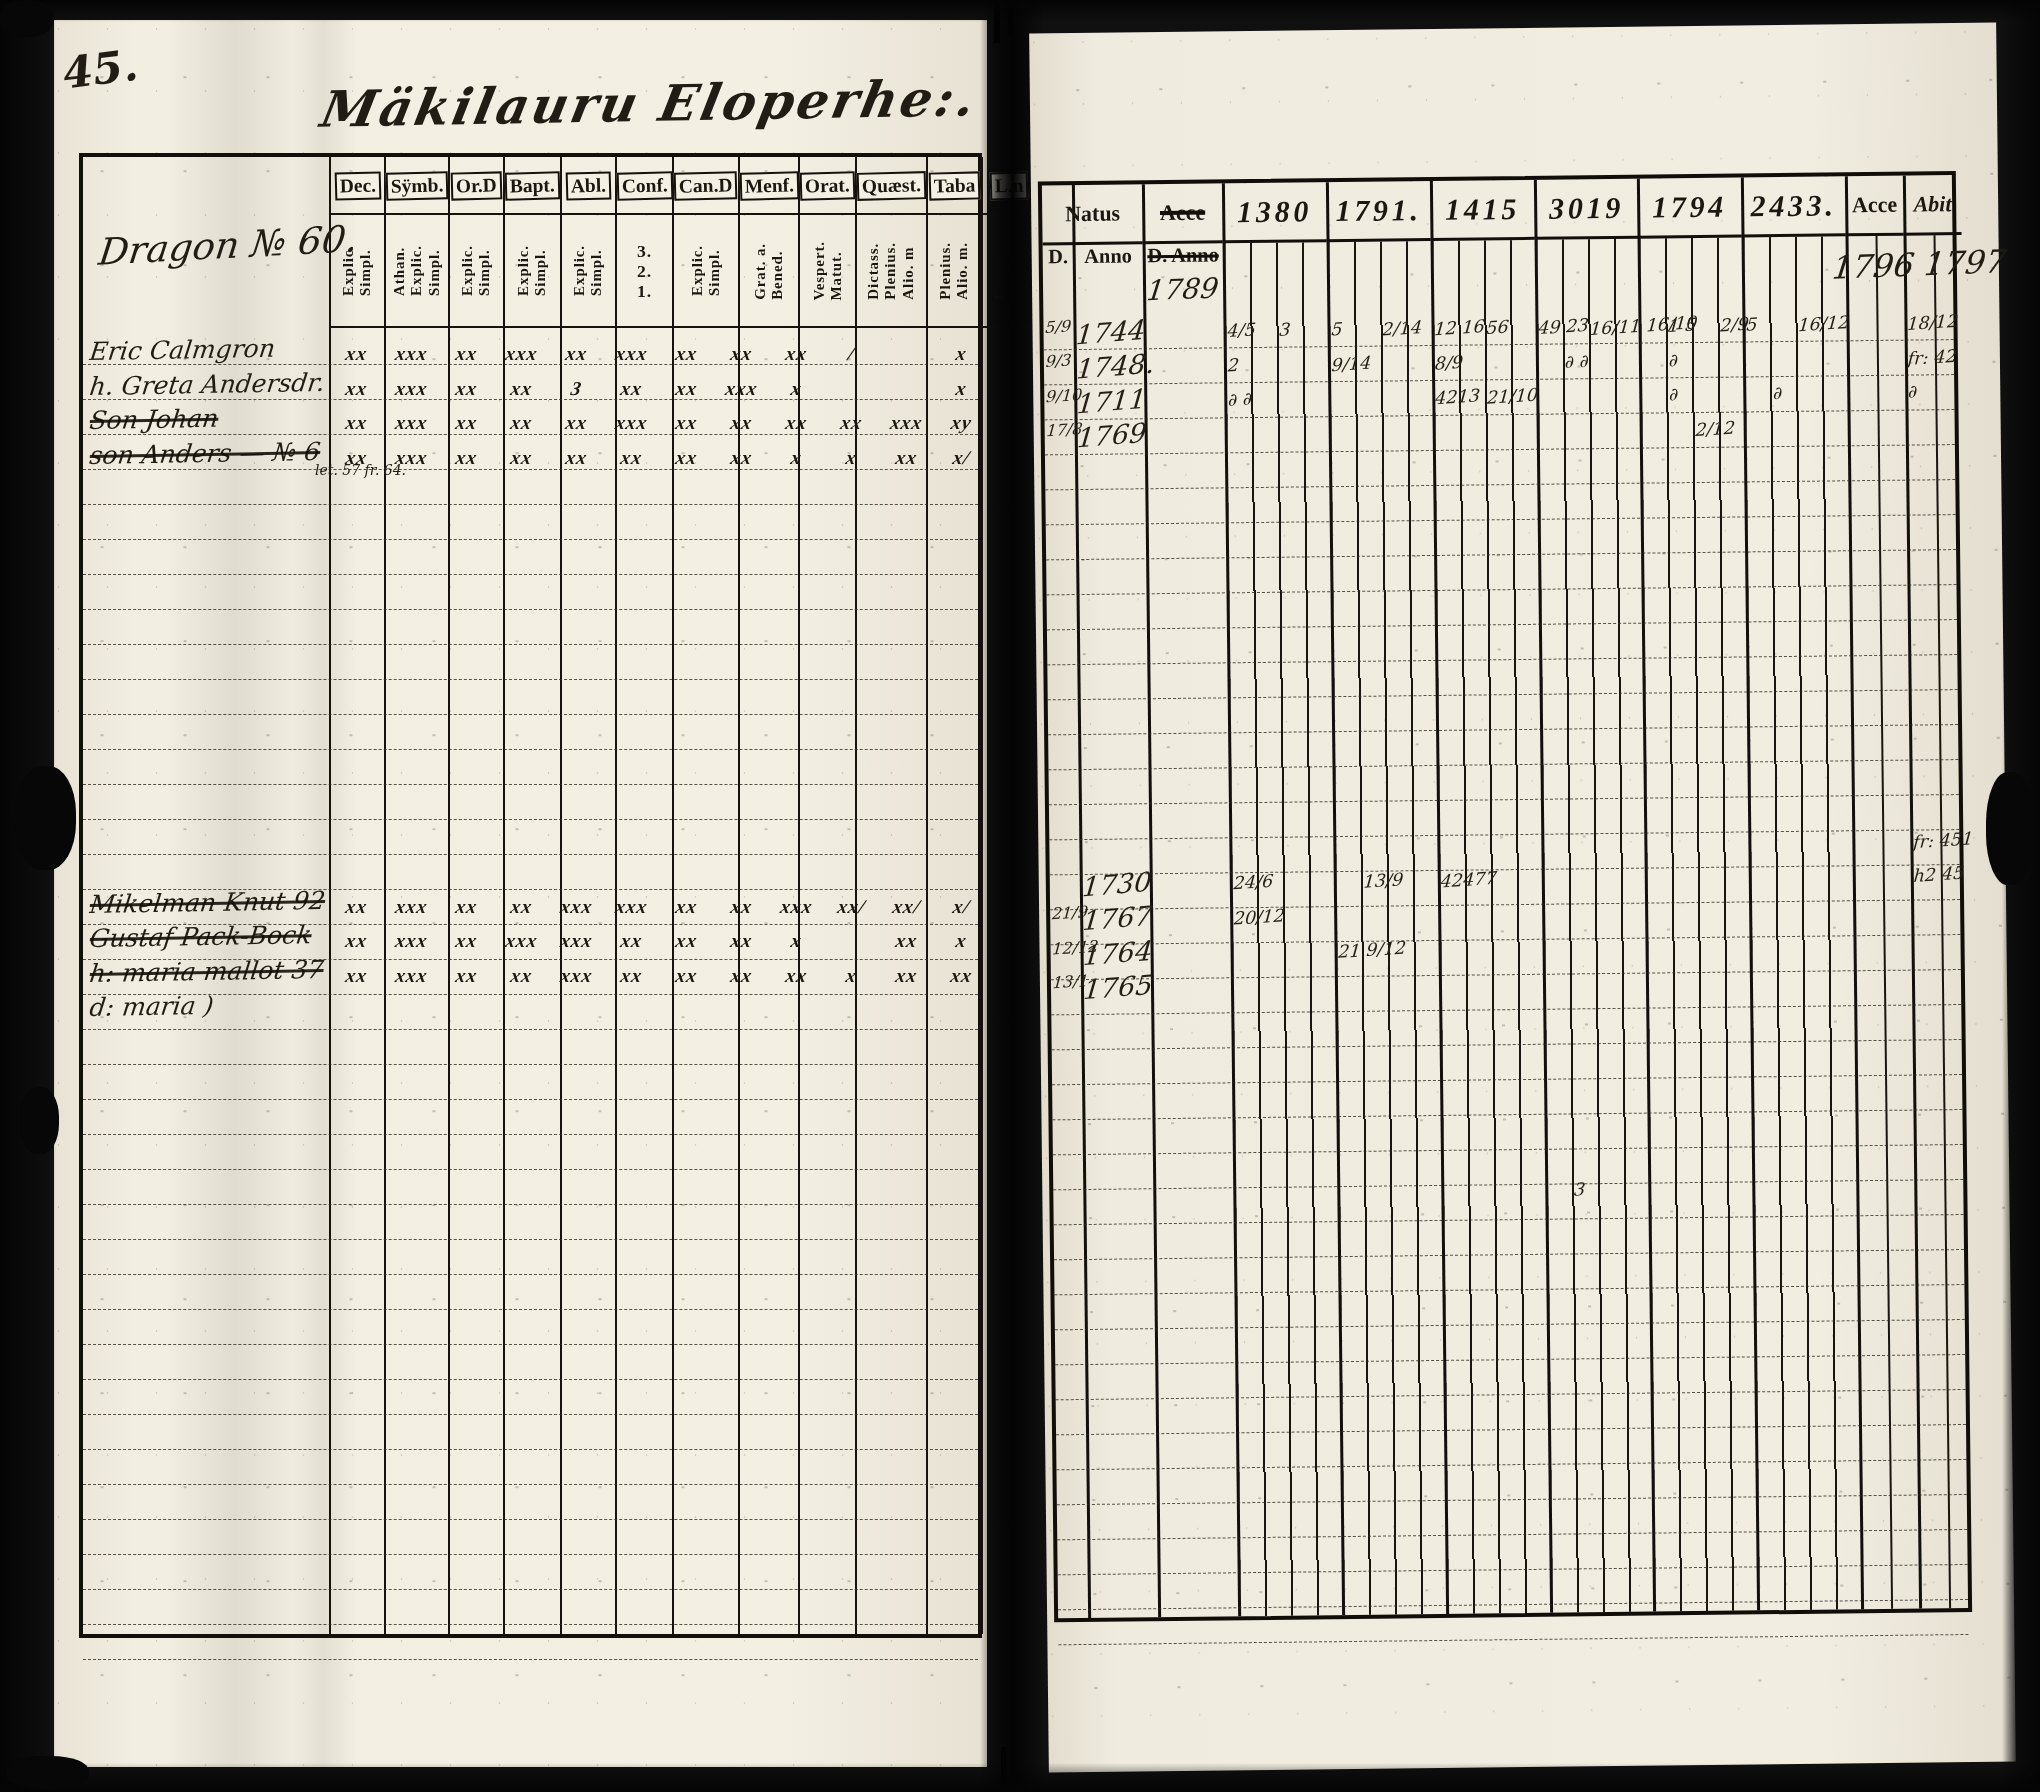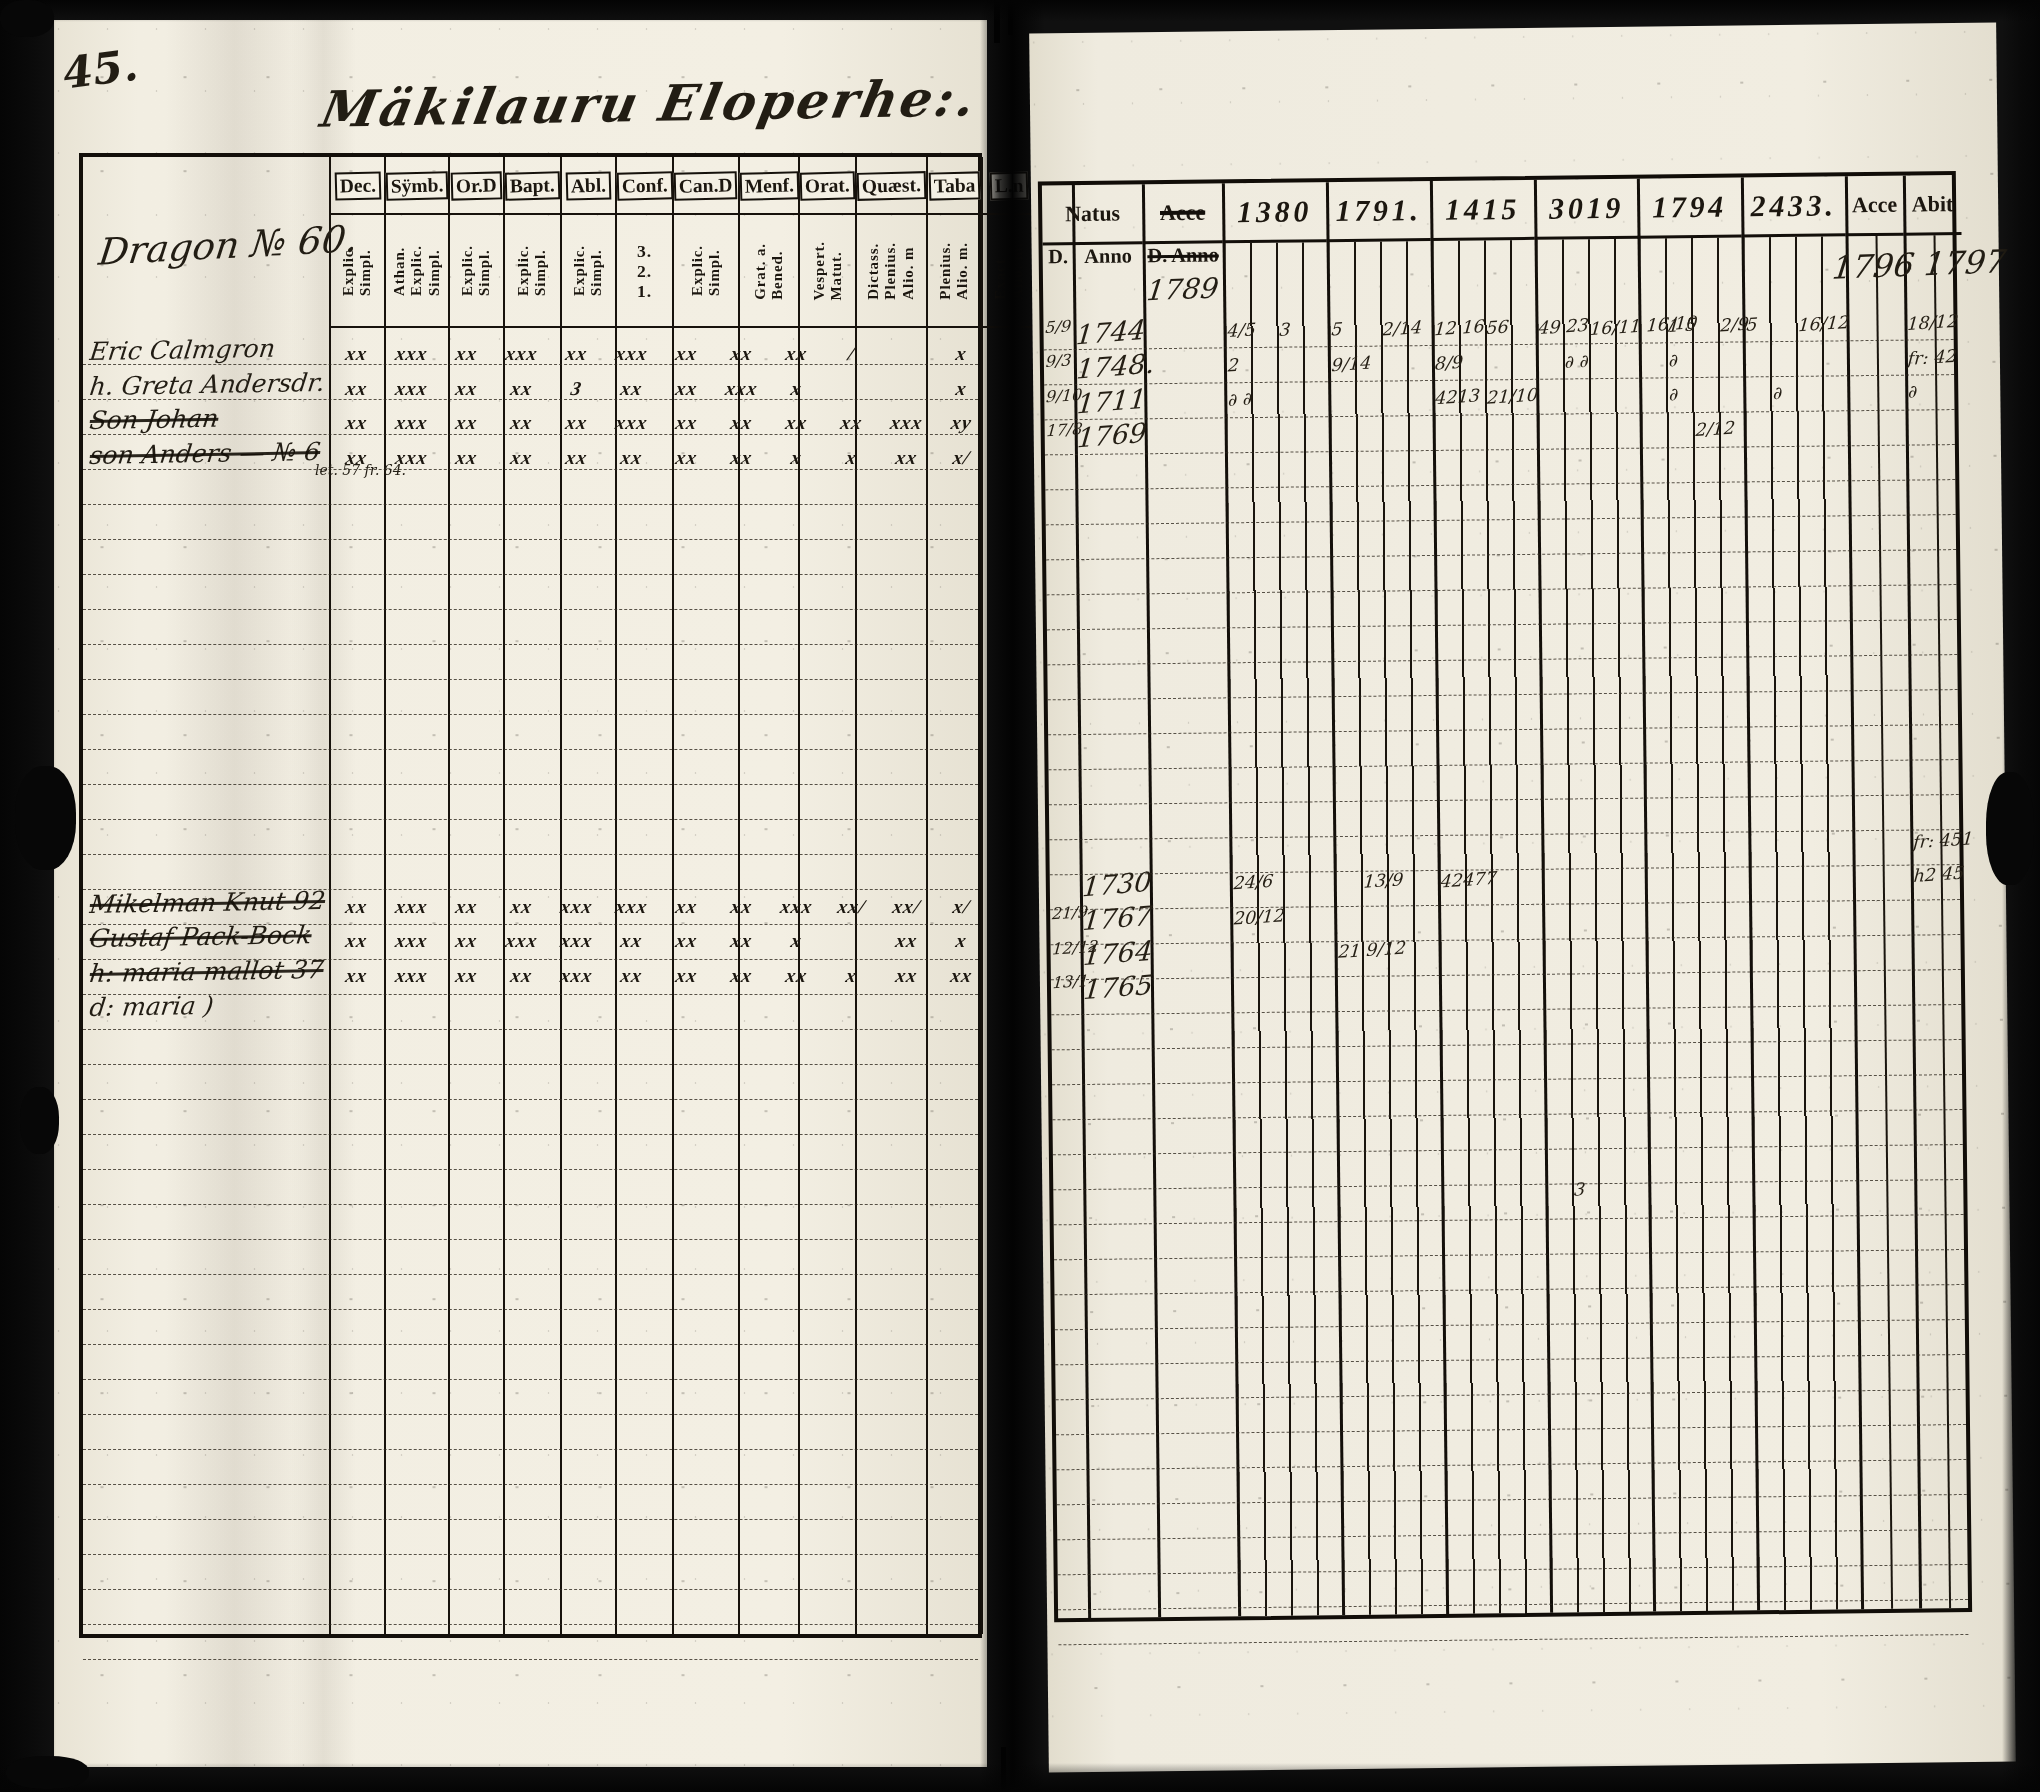--- a/index.html
+++ b/index.html
@@ -443,21 +443,21 @@
         </div>
         <div class="rheadcell yr" style="left: 595px; width: 104px;">
           <span>1794</span>
         </div>
         <div class="rheadcell yr" style="left: 699px; width: 104px;">
           <span>2433.</span>
         </div>
         <div class="rheadcell sm" style="left: 803px; width: 58px;">
           <span>Acce</span>
         </div>
-        <div class="rheadcell sm" style="left: 861px; width: 58px;">
+        <div class="rheadcell sm" style="left: 861px; width: 58px; font-style: italic;">
           <span>Abit</span>
         </div>
         <div class="rsubcell" style="left: 0px; width: 30px;">D.</div>
         <div class="rsubcell" style="left: 30px; width: 70px;">Anno</div>
         <div class="rsubcell rsub-struck" style="left: 100px; width: 80px;">D. Anno</div>
         <div class="rnote hand skew" style="left: 104px; top: 89px;">1789</div>
         <div class="rnote hand skew" style="left: 790px; top: 70px; font-size: 32px;">1796 1797</div>
         <div class="rrows-right">
           <div class="rrow"></div>
           <div class="rrow"></div>

